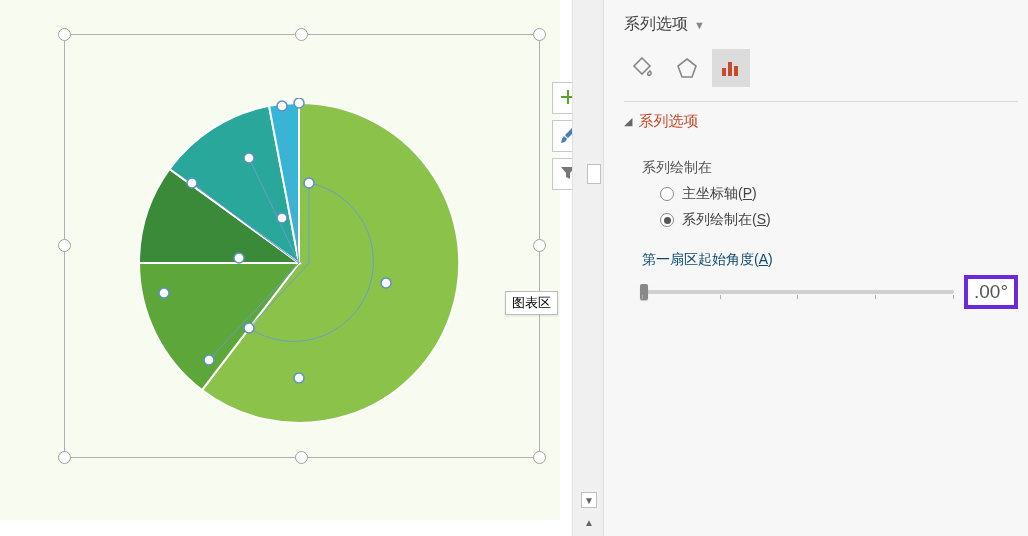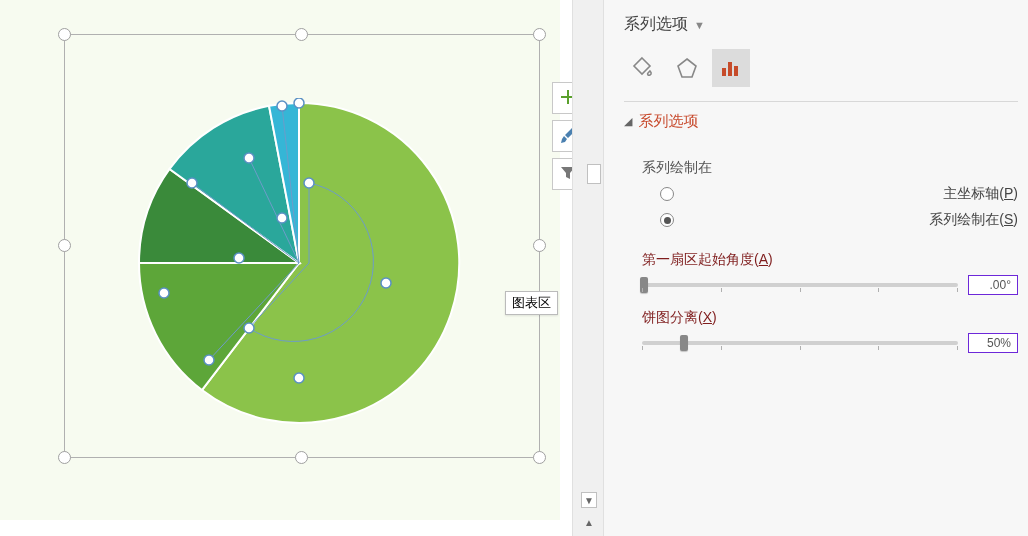--- a/index.html
+++ b/index.html
@@ -157,21 +157,20 @@
     .plot-on {
       margin-left: 18px;
       margin-top: 20px;
     }
     .plot-on-label {
       color: #555; font-size: 14px; margin-bottom: 6px;
     }
     .radio-row {
       display: flex; align-items: center; gap: 8px;
       margin: 8px 0 8px 18px;
-      justify-content: space-between;
     }
     .radio {
       width: 14px; height: 14px;
       border: 1px solid #888;
       border-radius: 50%;
       display: inline-flex;
       align-items: center; justify-content: center;
       background: #fff;
     }
     .radio.checked::after {
@@ -179,21 +178,21 @@
       width: 7px; height: 7px;
       background: #555;
       border-radius: 50%;
     }
     .radio-label { color: #444; font-size: 14px; }
     .radio-label .accel { text-decoration: underline; }
     .slider-block {
       margin-top: 14px;
       margin-left: 18px;
     }
-    .slider-label { color: #7f1d1d; font-size: 14px; margin-bottom: 6px; }
+    .slider-label { color: #0c4a6e; font-size: 14px; margin-bottom: 6px; }
     .slider-row {
       display: flex; align-items: center; gap: 10px;
     }
     .slider-track {
       flex: 1; height: 4px;
       background: #d0d0d0;
       position: relative;
       border-radius: 2px;
     }
     .slider-track .marks {
@@ -207,23 +206,23 @@
       position: absolute;
       top: -6px;
       width: 8px; height: 16px;
       background: #888;
       border-radius: 2px;
       box-shadow: 0 1px 1px rgba(0,0,0,.2);
     }
     .slider-value {
       min-width: 50px;
       background: #fff;
-      border: 1px solid #6d28d9;
+      border: 4px solid #6d28d9;
       padding: 2px 6px;
-      font-size: 12px;
+      font-size: 19px;
       text-align: right;
       color: #555;
     }
   </style>
 </head>
 <body>
 
 <div class="canvas-area">
   <div class="canvas-bg"></div>
 
@@ -373,32 +372,14 @@
             <span></span>
             <span></span>
             <span></span>
             <span></span>
           </div>
       </div>
       <div class="slider-value">.00°</div>
     </div>
   </div>
 
-  <div class="slider-block">
-    <div class="slider-label">
-      <span>饼图分离</span>(<span style="text-decoration:underline">X</span>)
-    </div>
-    <div class="slider-row">
-      <div class="slider-track">
-        <div class="slider-thumb" style="left:12%"></div>
-        <div class="marks">
-            <span></span>
-            <span></span>
-            <span></span>
-            <span></span>
-            <span></span>
-          </div>
-      </div>
-      <div class="slider-value">50%</div>
-    </div>
-  </div>
 
 </div>
 
 </body></html>

